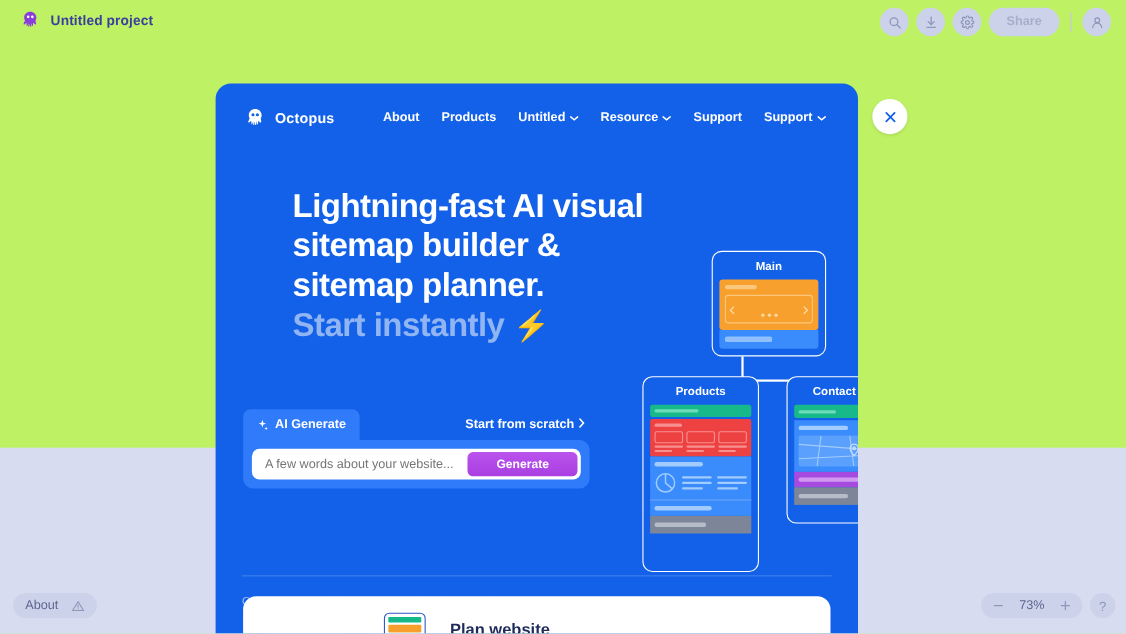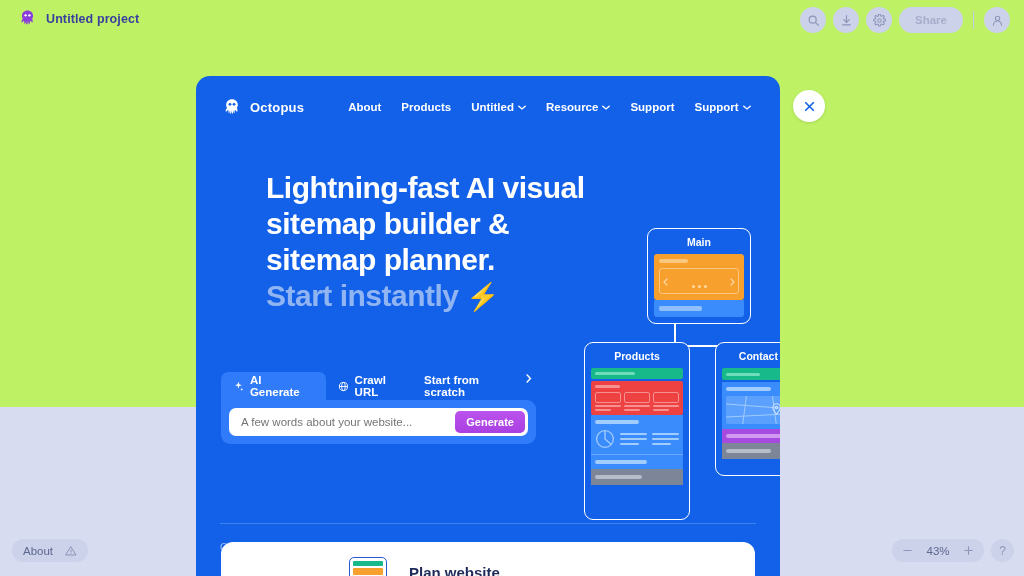--- a/index.html
+++ b/index.html
@@ -71,21 +71,21 @@
   .gen-panel { background: #2f7bfa; border-radius: 0 9px 9px 9px; padding: 8px; }
   .gen-field {
     background: #fff; border-radius: 7px; height: 28px; display: flex; align-items: center;
     padding: 0 3px 0 12px;
   }
   .gen-input {
     flex: 1; border: none; outline: none; font-size: 11.5px; color: #8a8f9c;
     font-family: "Liberation Sans", sans-serif; background: transparent;
   }
   .gen-btn {
-    height: 22px; padding: 0 11px; border-radius: 5px;
+    height: 22px; padding: 0 26px; border-radius: 5px;
     background: linear-gradient(180deg,#bb53ee,#a93fe0);
     color: #fff; font-size: 11px; font-weight: 700; border: none; cursor: pointer;
   }
 
   .divider-line { position: absolute; left: 24px; top: 447px; width: 536px; height: 1px; background: #3e80ef; }
   .trust-txt { position: absolute; left: 24px; top: 465px; font-size: 10.5px; color: #9dc0f6; }
 
   .logos { position: absolute; left: 24px; top: 492px; width: 540px; height: 32px; display: flex; align-items: center; gap: 28px; }
   .logo-item { display: flex; align-items: center; color: #7fabf5; opacity: .92; }
   .logo-word { font-size: 15px; font-weight: 700; letter-spacing: .6px; }
@@ -233,28 +233,20 @@
     </div>
 
     <div class="gen-wrap">
       <div class="tabs">
         <div class="tab active">
           <svg width="11" height="11" viewBox="0 0 24 24" fill="#fff">
             <path d="M12 1.5l1.9 5.6L19.5 9l-5.6 1.9L12 16.5l-1.9-5.6L4.5 9l5.6-1.9z"></path>
             <path d="M19.5 15l.9 2.6 2.6.9-2.6.9-.9 2.6-.9-2.6-2.6-.9 2.6-.9z"></path>
           </svg>
           <span>AI Generate</span>
-        </div>
-        <div class="tab">
-          <svg width="11" height="11" viewBox="0 0 24 24" fill="none" stroke="#fff" stroke-width="2">
-            <circle cx="12" cy="12" r="9"></circle>
-              <ellipse cx="12" cy="12" rx="4" ry="9"></ellipse>
-              <line x1="3" y1="12" x2="21" y2="12"></line>
-          </svg>
-          <span>Crawl URL</span>
         </div>
         <div class="scratch">
           <span>Start from scratch</span>
           <svg width="6" height="9" viewBox="0 0 6 10" fill="none" stroke="#fff" stroke-width="1.6" stroke-linecap="round">
               <polyline points="1,1 4.6,5 1,9"></polyline>
             </svg>
         </div>
       </div>
       <div class="gen-panel">
         <div class="gen-field">
@@ -446,21 +438,21 @@
         <line x1="12" y1="17" x2="12" y2="17"></line>
     </svg>
   </button>
 
   <div class="zoom-group">
     <button class="zoom-btn">
       <svg width="11" height="11" viewBox="0 0 24 24" stroke="#8d96b8" stroke-width="2.4" stroke-linecap="round">
           <line x1="4" y1="12" x2="20" y2="12"></line>
         </svg>
     </button>
-    <span class="zoom-val">43%</span>
+    <span class="zoom-val">73%</span>
     <button class="zoom-btn">
       <svg width="11" height="11" viewBox="0 0 24 24" stroke="#8d96b8" stroke-width="2.4" stroke-linecap="round">
           <line x1="4" y1="12" x2="20" y2="12"></line>
           <line x1="12" y1="4" x2="12" y2="20"></line>
         </svg>
     </button>
   </div>
 
   <button class="help-btn">?</button>
 

